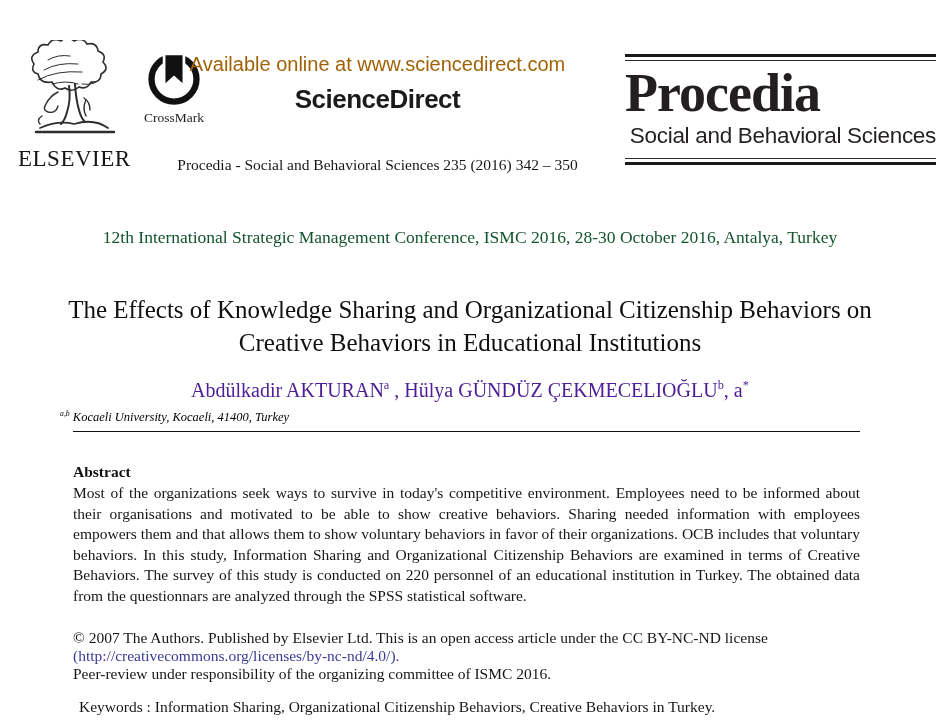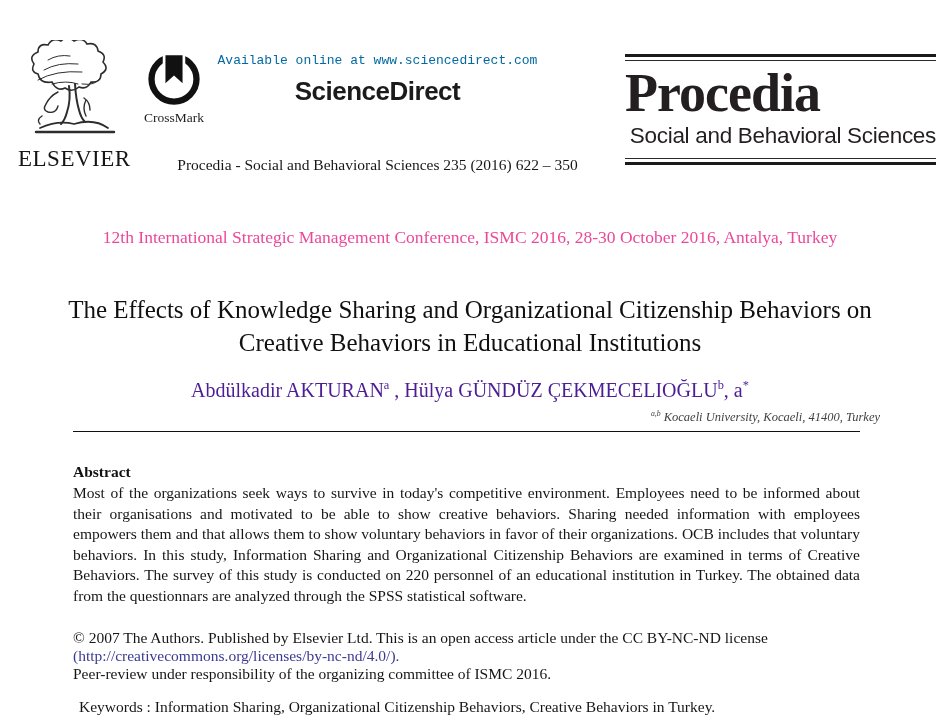--- a/index.html
+++ b/index.html
@@ -13,43 +13,43 @@
   }
   
   .elsevier-block{position:absolute;left:18px;top:40px;width:112px;text-align:center;}
   .elsevier-wordmark{
     font-family:"Liberation Serif", serif;
     font-size:23px;letter-spacing:.5px;color:#161616;margin-top:2px;white-space:nowrap;
   }
   .crossmark-block{position:absolute;left:144px;top:52px;width:60px;text-align:left;}
   .crossmark-label{font-family:"Liberation Serif", serif;font-size:13.5px;color:#1e1e1e;margin-top:2px;}
   .center-head{position:absolute;left:155px;top:53px;width:445px;text-align:center;}
-  .available-online{font-family:Liberation Mono, monospace;font-size:13px;color:#0369a1;}
+  .available-online{font-family:Liberation Sans, sans-serif;font-size:20px;color:#a16207;}
   .sciencedirect{font-family:"Liberation Sans", sans-serif;font-weight:bold;font-size:26px;color:#1b1b1b;letter-spacing:-.5px;margin-top:8px;}
   .journal-citation{position:absolute;left:155px;top:156px;width:445px;text-align:center;font-size:15.5px;color:#171717;white-space:nowrap;}
   .procedia-block{position:absolute;left:625px;top:54px;width:311px;}
   .bar{background:#1a1a1a;}
   .bar-thick{height:3px;}
   .bar-thin{height:1px;margin-top:3px;background:#2a2a2a;}
   .procedia-title{
     font-family:Liberation Serif, serif;font-weight:bold;
     font-size:54px;line-height:52px;color:#231f20;letter-spacing:-1px;margin-top:6px;
   }
   .procedia-subtitle{
     font-family:"Liberation Sans", sans-serif;font-size:22.5px;line-height:26px;
     color:#231f20;text-align:right;margin-top:4px;letter-spacing:-.3px;
   }
   .procedia-bottom-thin{margin-top:9px;}
   .procedia-bottom-thick{margin-top:3px;}
   
-  .conference-line{position:absolute;left:45px;top:226px;width:850px;text-align:center;font-size:17.5px;line-height:23px;color:#ec4899;}
+  .conference-line{position:absolute;left:45px;top:226px;width:850px;text-align:center;font-size:17.5px;line-height:23px;color:#14532d;}
   .paper-title{position:absolute;left:60px;top:293px;width:820px;text-align:center;font-size:25px;line-height:33px;color:#101010;}
   .authors-line{position:absolute;left:60px;top:379px;width:820px;text-align:center;font-size:20px;color:#4c1d95;}
   sup.s{font-size:62%;vertical-align:super;line-height:0;}
-  .affiliation-line{position:absolute;left:60px;top:410px;width:820px;text-align:right;font-style:italic;font-size:12.5px;color:#404040;}
+  .affiliation-line{position:absolute;left:60px;top:410px;width:820px;text-align:left;font-style:italic;font-size:12.5px;color:#000000;}
   .rule{position:absolute;left:73px;top:431px;width:787px;border-top:1.6px solid #111;}
   .abstract-heading{position:absolute;left:73px;top:463px;font-weight:bold;font-size:15.5px;color:#111;}
   .abstract-body{
     position:absolute;left:73px;top:483px;width:787px;
     font-size:15.5px;line-height:20.6px;text-align:justify;color:#161616;
   }
   .license-block{position:absolute;left:73px;top:629px;width:800px;font-size:15.5px;line-height:18px;color:#161616;}
   .license-link{color:#3a3a92;text-decoration:none;cursor:pointer;}
   .keywords-line{position:absolute;left:79px;top:698px;width:810px;font-size:15.5px;color:#161616;}
   svg{display:block;margin:0 auto;}
@@ -88,21 +88,21 @@
         <path d="M19 2 h22 v36 l-11 -10 l-11 10 z" fill="#111" stroke="#fff" stroke-width="3"></path>
       </svg>
     </span>
     <div class="crossmark-label">CrossMark</div>
   </div>
 
   <div class="center-head">
     <div class="available-online">Available online at www.sciencedirect.com</div>
     <div class="sciencedirect">ScienceDirect</div>
   </div>
-  <div class="journal-citation">Procedia - Social and Behavioral Sciences 235 (2016) 622 – 350</div>
+  <div class="journal-citation">Procedia - Social and Behavioral Sciences 235 (2016) 342 – 350</div>
 
   <div class="procedia-block">
     <div class="bar bar-thick"></div>
     <div class="bar bar-thin"></div>
     <div class="procedia-title">Procedia</div>
     <div class="procedia-subtitle">Social and Behavioral Sciences</div>
     <div class="bar bar-thin procedia-bottom-thin"></div>
     <div class="bar bar-thick procedia-bottom-thick"></div>
   </div>
 

